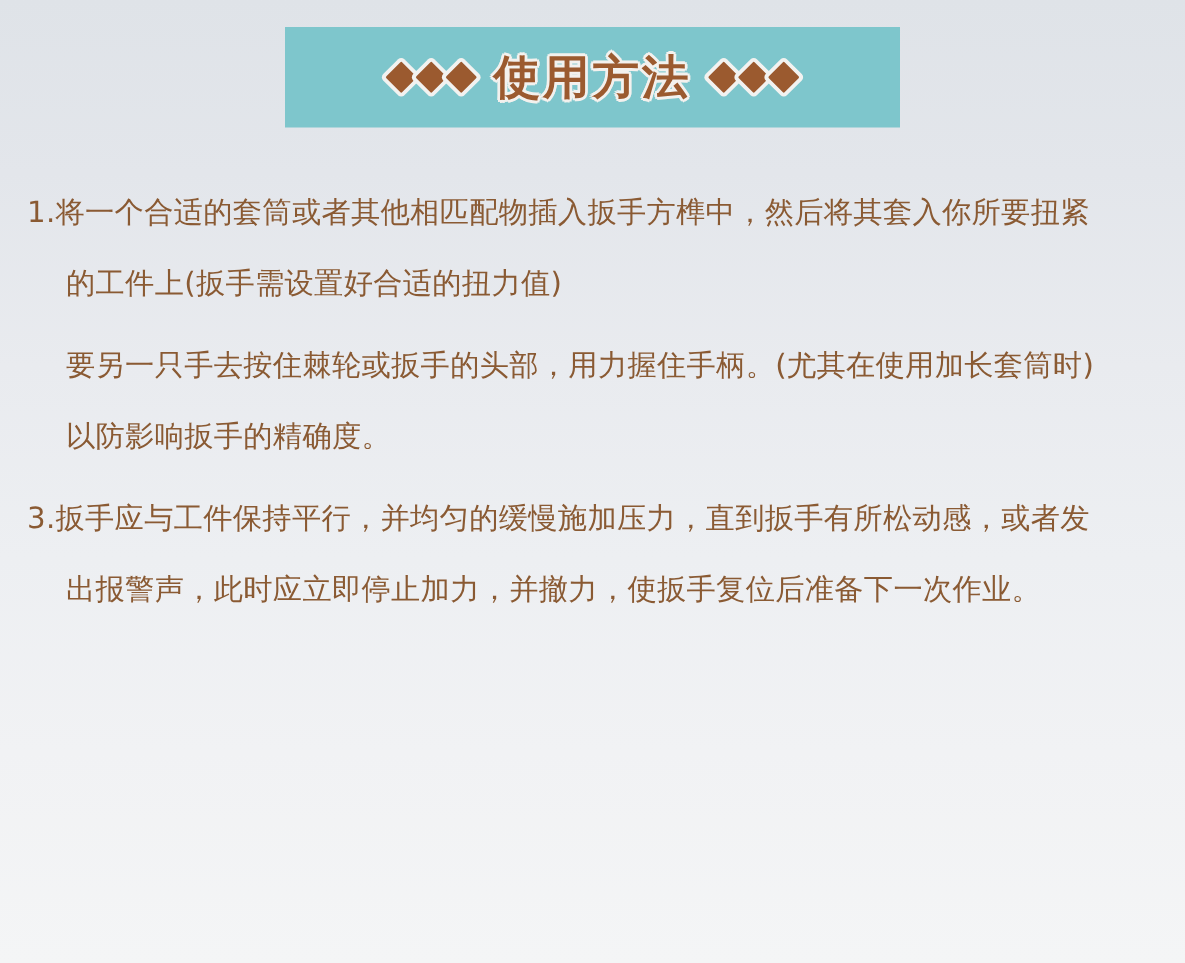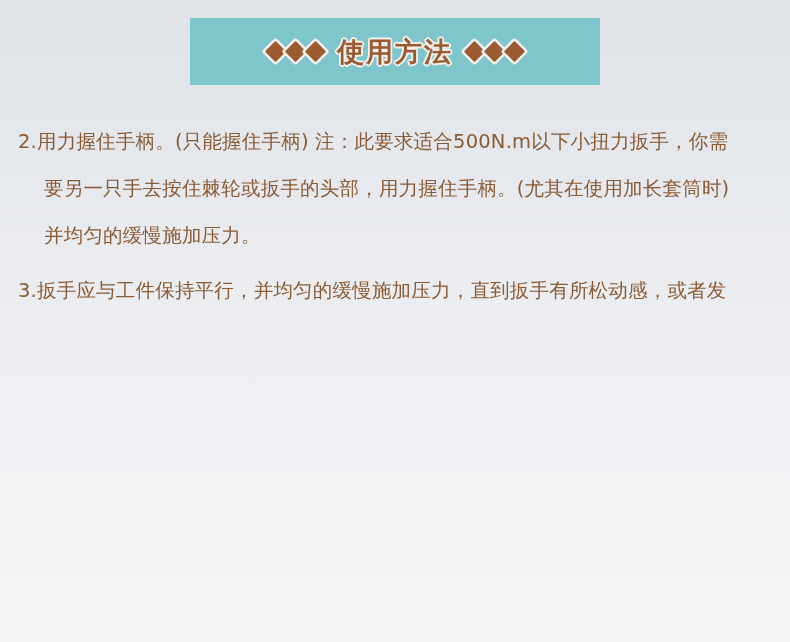--- a/index.html
+++ b/index.html
@@ -53,21 +53,21 @@
   }
   .diamond {
     width: 15px;
     height: 15px;
     background: #9b5a2f;
     transform: rotate(45deg);
     box-shadow: 0 0 0 2.5px #f2f2f0;
     border-radius: 1px;
   }
   .banner-title {
-    font-size: 27px;
+    font-size: 31px;
     font-weight: 700;
     color: #9b5a2f;
     letter-spacing: 2px;
     text-shadow:
       -1.4px -1.4px 0 #f3f1ee,
        1.4px -1.4px 0 #f3f1ee,
       -1.4px  1.4px 0 #f3f1ee,
        1.4px  1.4px 0 #f3f1ee,
        0px   -1.8px 0 #f3f1ee,
        0px    1.8px 0 #f3f1ee,
@@ -115,27 +115,31 @@
       <span class="diamonds">
         <span class="diamond"></span>
         <span class="diamond"></span>
         <span class="diamond"></span>
       </span>
     </div>
   </div>
 
   <div class="content">
 
+    <div class="item">
+      <div class="line">1.将一个合适的套筒或者其他相匹配物插入扳手方榫中，然后将其套入你所要扭紧</div>
+      <div class="line indent">的工件上(扳手需设置好合适的扭力值)</div>
+    </div>
 
     <div class="item">
-      <div class="line">2.用力握住手柄。(只能握住手柄) 注：此要求适合500N.m以下小扭力扳手，你需</div>
       <div class="line indent">要另一只手去按住棘轮或扳手的头部，用力握住手柄。(尤其在使用加长套筒时)</div>
-      <div class="line indent">并均匀的缓慢施加压力。</div>
+      <div class="line indent">以防影响扳手的精确度。</div>
     </div>
 
 
     <div class="item">
       <div class="line">3.扳手应与工件保持平行，并均匀的缓慢施加压力，直到扳手有所松动感，或者发</div>
+      <div class="line indent">出报警声，此时应立即停止加力，并撤力，使扳手复位后准备下一次作业。</div>
     </div>
 
 
   </div>
 </div>
 
 </body></html>

